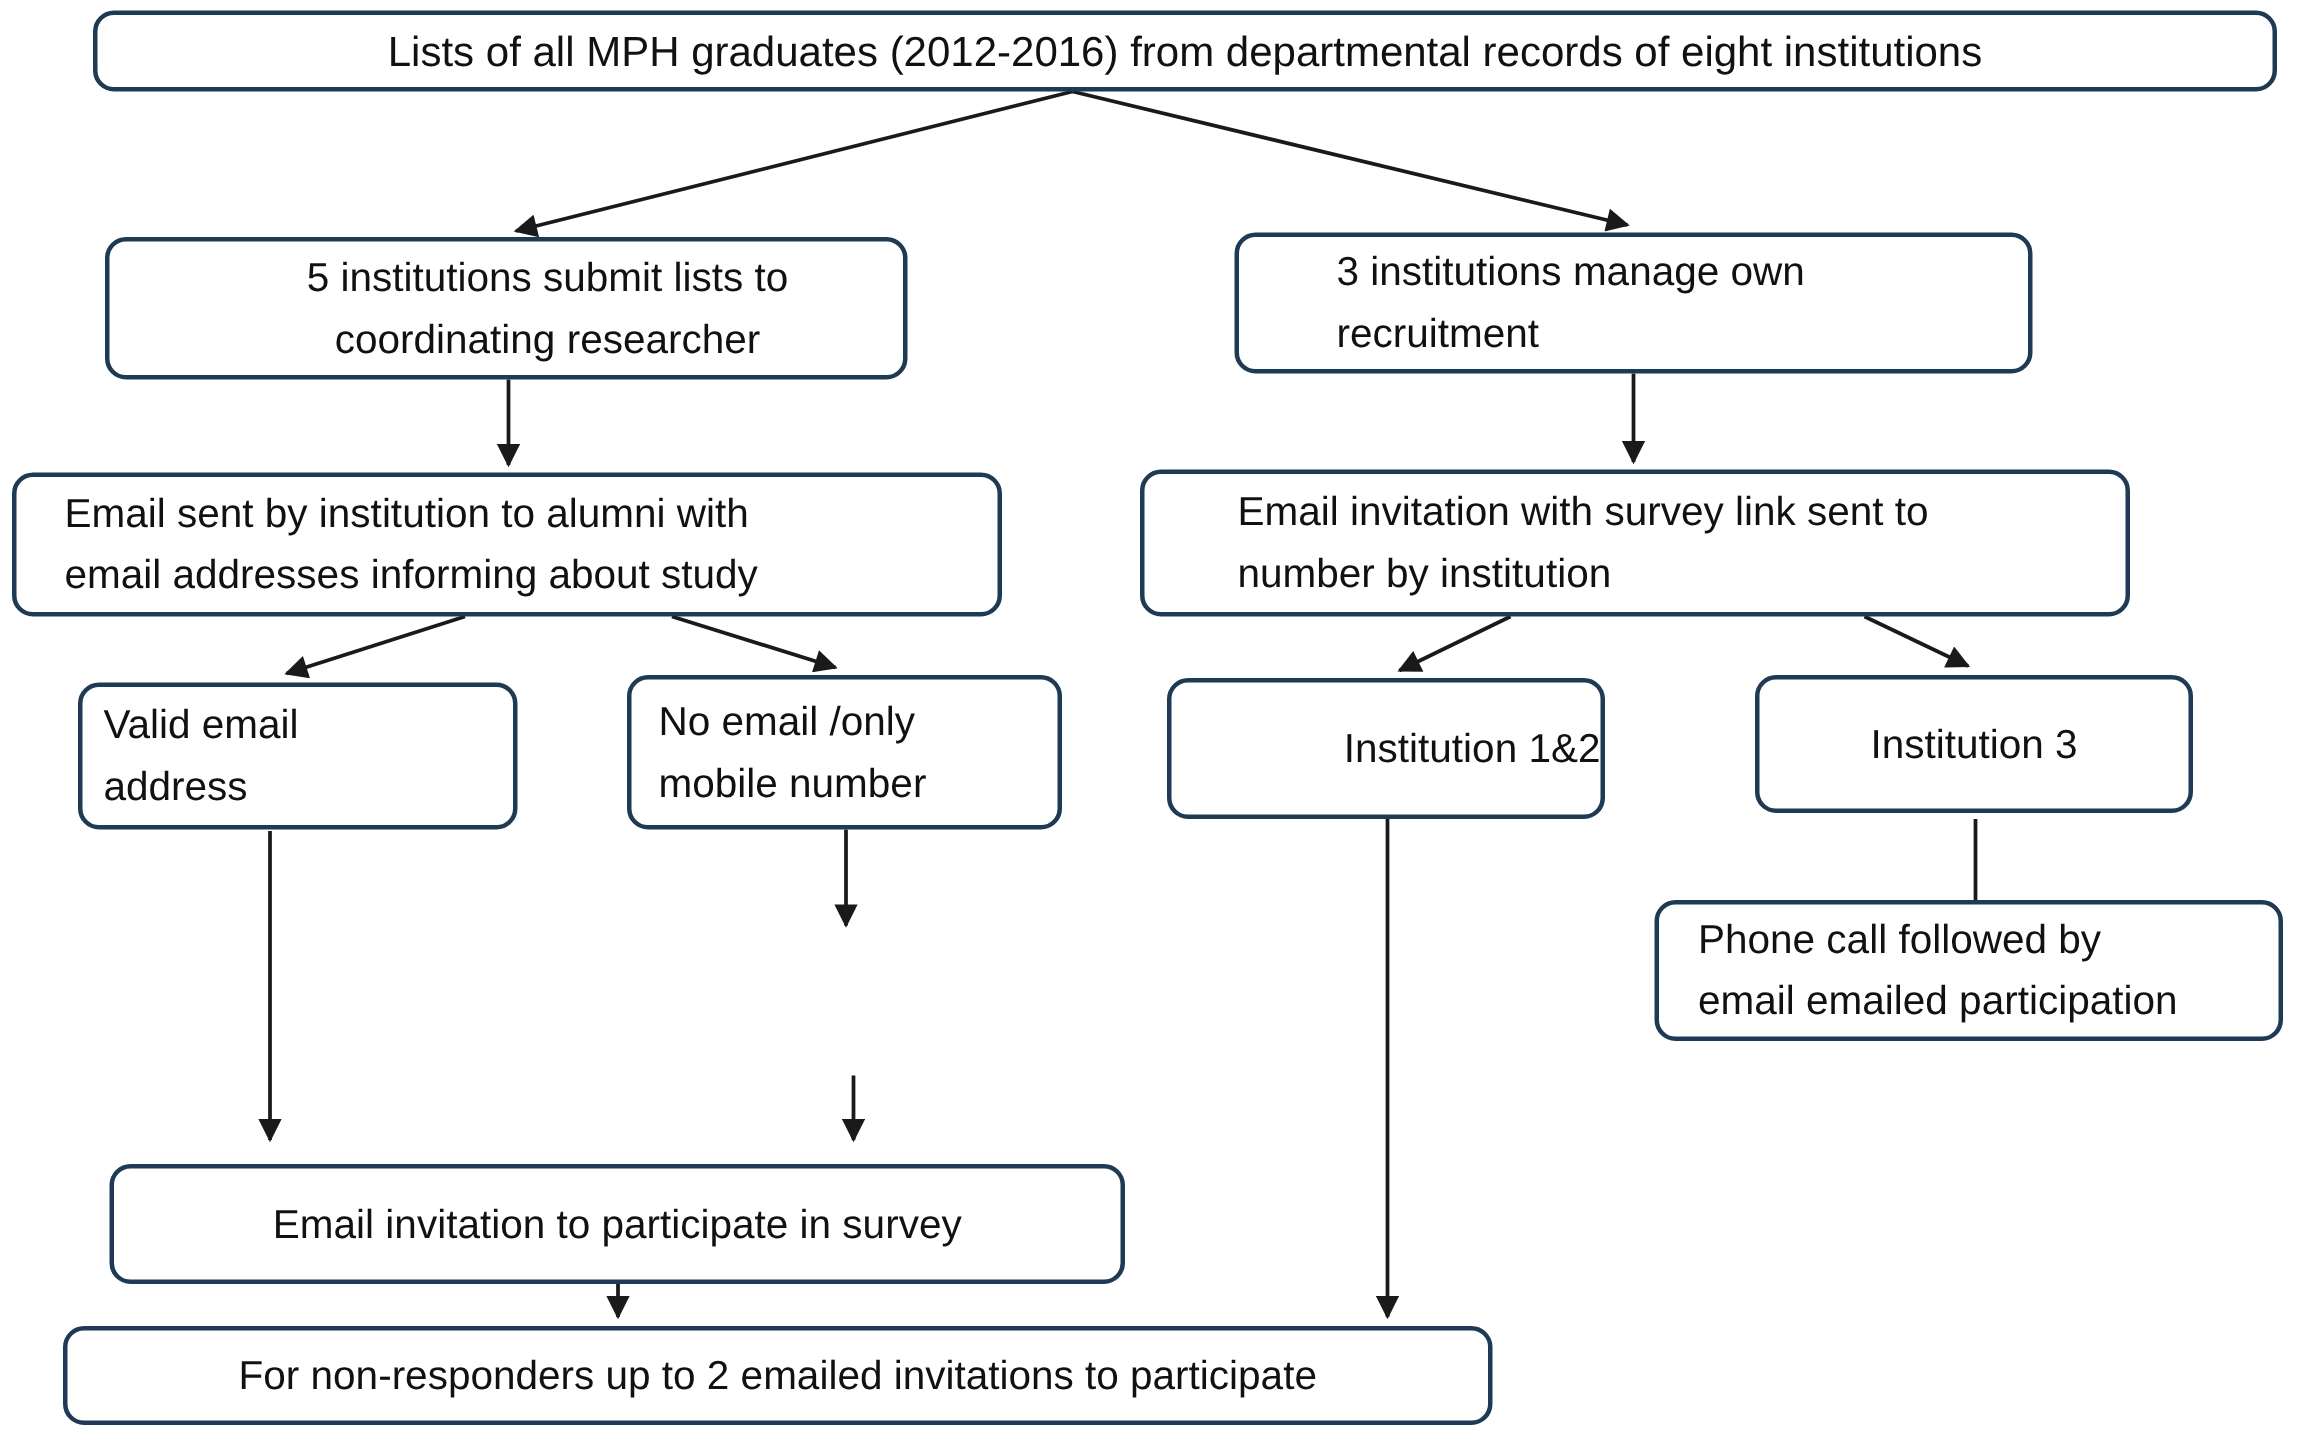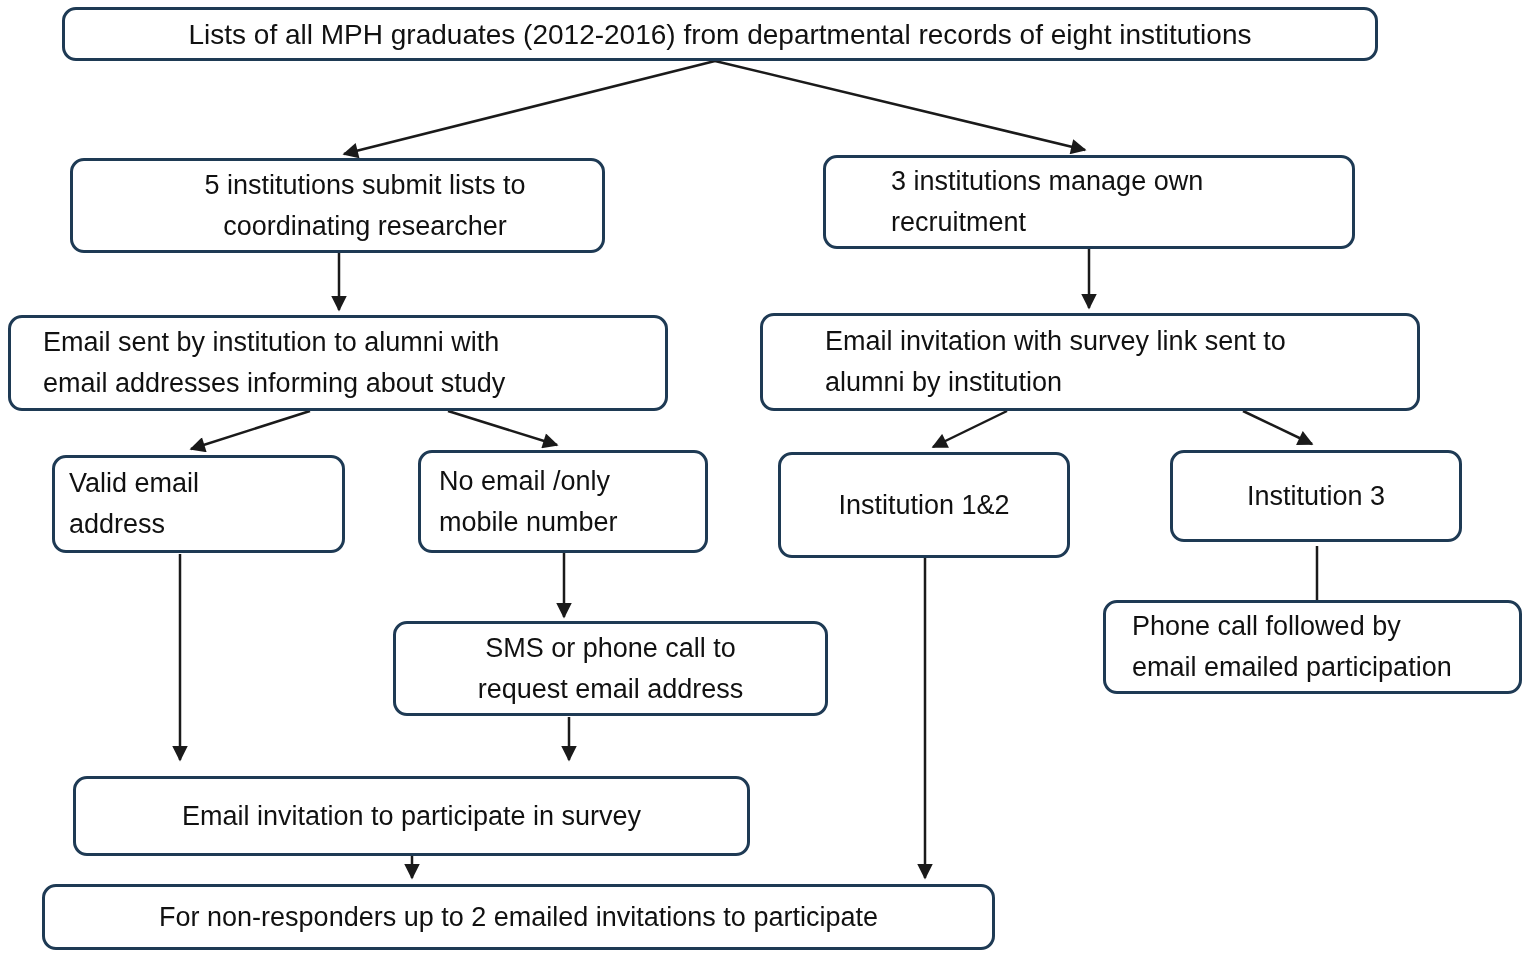--- a/index.html
+++ b/index.html
@@ -70,66 +70,62 @@
       <line x1="1243" y1="411" x2="1312" y2="444" marker-end="url(#ah)"></line>
       <line x1="564" y1="553" x2="564" y2="617" marker-end="url(#ah)"></line>
       <line x1="180" y1="554" x2="180" y2="760" marker-end="url(#ah)"></line>
       <line x1="569" y1="717" x2="569" y2="760" marker-end="url(#ah)"></line>
       <line x1="925" y1="546" x2="925" y2="878" marker-end="url(#ah)"></line>
       <line x1="1317" y1="546" x2="1317" y2="619" marker-end="url(#ah)"></line>
       <line x1="412" y1="839" x2="412" y2="878" marker-end="url(#ah)"></line>
     </g>
   </svg>
 
-  <div class="node center big" style="left:62px; top:7px; width:1316px; height:54px;">
+  <div class="node center big" style="left:62px; top:7px; width:1456px; height:54px;">
     <span class="ln">Lists of all MPH graduates (2012-2016) from departmental records of eight institutions</span>
   </div>
 
   <div class="node" style="left:70px; top:158px; width:535px; height:95px; padding-left:55px;text-align:center;">
     <span class="ln">5 institutions submit lists to</span>
     <span class="ln">coordinating researcher</span>
   </div>
 
   <div class="node" style="left:823px; top:155px; width:532px; height:94px; padding-left:65px;">
     <span class="ln">3 institutions manage own</span>
     <span class="ln">recruitment</span>
   </div>
 
   <div class="node" style="left:8px; top:315px; width:660px; height:96px; padding-left:32px;">
     <span class="ln">Email sent by institution to alumni with</span>
     <span class="ln">email addresses informing about study</span>
   </div>
 
   <div class="node" style="left:760px; top:313px; width:660px; height:98px; padding-left:62px;">
     <span class="ln">Email invitation with survey link sent to</span>
-    <span class="ln">alumni by institution</span>
+    <span class="ln">number by institution</span>
   </div>
 
   <div class="node" style="left:52px; top:455px; width:293px; height:98px; padding-left:14px;">
     <span class="ln">Valid email</span>
     <span class="ln">address</span>
   </div>
 
   <div class="node" style="left:418px; top:450px; width:290px; height:103px; padding-left:18px;">
     <span class="ln">No email /only</span>
     <span class="ln">mobile number</span>
   </div>
 
-  <div class="node center" style="left:778px; top:452px; width:292px; height:106px;">
+  <div class="node center" style="left:778px; top:452px; width:292px; height:94px;align-items:flex-end;">
     <span class="ln">Institution 1&amp;2</span>
   </div>
 
   <div class="node center" style="left:1170px; top:450px; width:292px; height:92px;">
     <span class="ln">Institution 3</span>
   </div>
 
-  <div class="node center" style="left:393px; top:621px; width:435px; height:95px;">
-    <span class="ln">SMS or phone call to</span>
-    <span class="ln">request email address</span>
-  </div>
 
   <div class="node" style="left:1103px; top:600px; width:419px; height:94px; padding-left:26px;">
     <span class="ln">Phone call followed by</span>
     <span class="ln">email emailed participation</span>
   </div>
 
   <div class="node center" style="left:73px; top:766px; width:677px; height:80px;margin-top:10px;">
     <span class="ln">Email invitation to participate in survey</span>
   </div>
 

